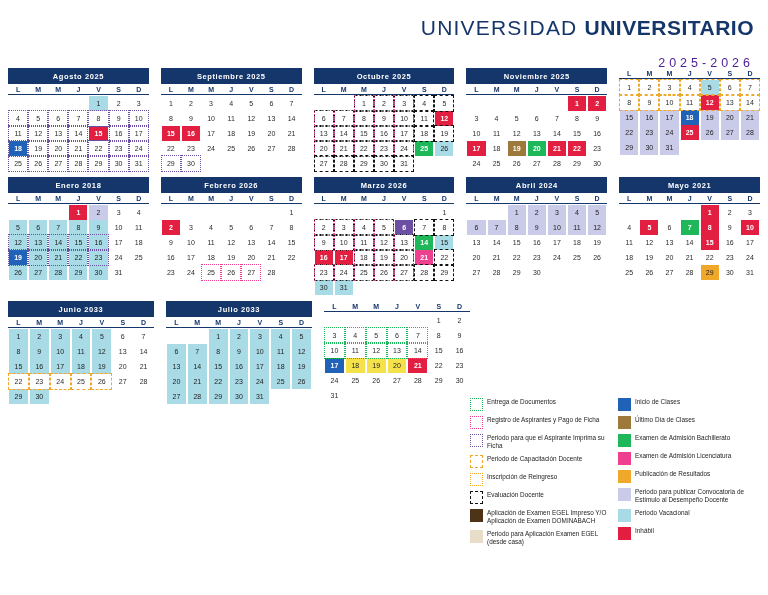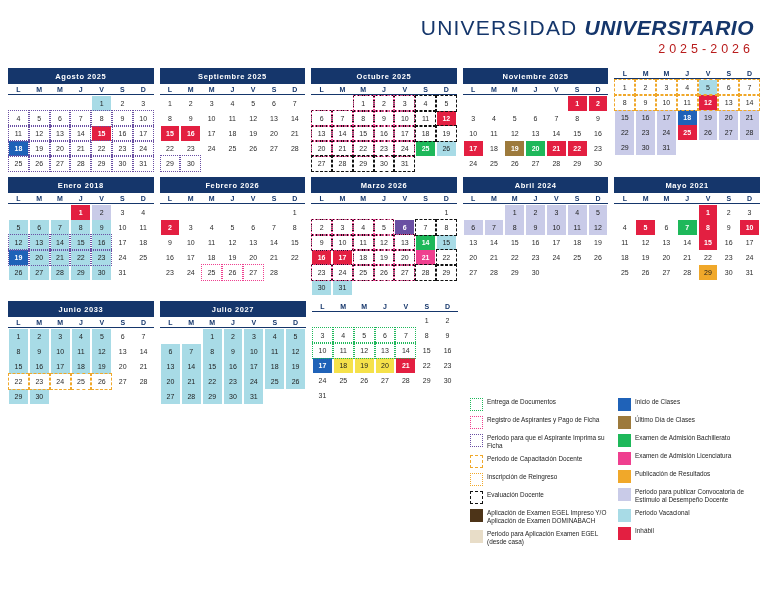--- a/index.html
+++ b/index.html
@@ -37,26 +37,26 @@
     border-radius: 50%;
     opacity: .85;
   }
   .brand-text { line-height: 1.02; }
   .brand-text .l1 { font-size: 13.5px; font-weight: bold; color: #15366b; letter-spacing: .2px; }
   .brand-text .l2 { font-size: 13.5px; font-weight: bold; color: #15366b; letter-spacing: .2px; }
   .brand-text .l3 { font-size: 11px; font-weight: bold; color: #15366b; letter-spacing: .2px; }
 
   .title-block { position: absolute; right: 14px; top: 16px; text-align: right; }
   .title-line { font-size: 21px; color: #15366b; letter-spacing: 1.2px; }
-  .title-line .bold-it { font-weight: bold; font-style: italic; letter-spacing: .5px; }
-  .title-sub { font-size: 12.5px; color: #b91c1c; letter-spacing: 4px; margin-top: 2px; }
+  .title-line .bold-it { font-weight: bold; letter-spacing: .5px; }
+  .title-sub { font-size: 12.5px; color: #4c1d95; letter-spacing: 4px; margin-top: 16px; }
 
   
   .months { position: absolute; left: 8px; top: 68px; width: 752px; }
-  .month-row { display: flex; gap: 6px; margin-bottom: 6px; }
+  .month-row { display: flex; gap: 12px; margin-bottom: 6px; }
   .month { width: 146px; }
   .month-title {
     background: #15366b;
     color: #ffffff;
     font-size: 7.5px;
     font-weight: bold;
     text-align: center;
     padding: 4px 0 3px;
     letter-spacing: .6px;
   }
@@ -1557,21 +1557,21 @@
               <div class="m-fill" style="background: rgb(168, 219, 230);"></div>
               <span class="num dark-t">29</span>
             </div>
             <div class="day">
               <div class="m-fill" style="background: rgb(168, 219, 230);"></div>
               <span class="num dark-t">30</span>
             </div>
           </div>
         </div>
         <div class="month">
-          <div class="month-title">Julio 2027</div>
+          <div class="month-title">Julio 2033</div>
           <div class="dow">
             <span>L</span>
             <span>M</span>
             <span>M</span>
             <span>J</span>
             <span>V</span>
             <span>S</span>
             <span>D</span>
           </div>
           <div class="days">

